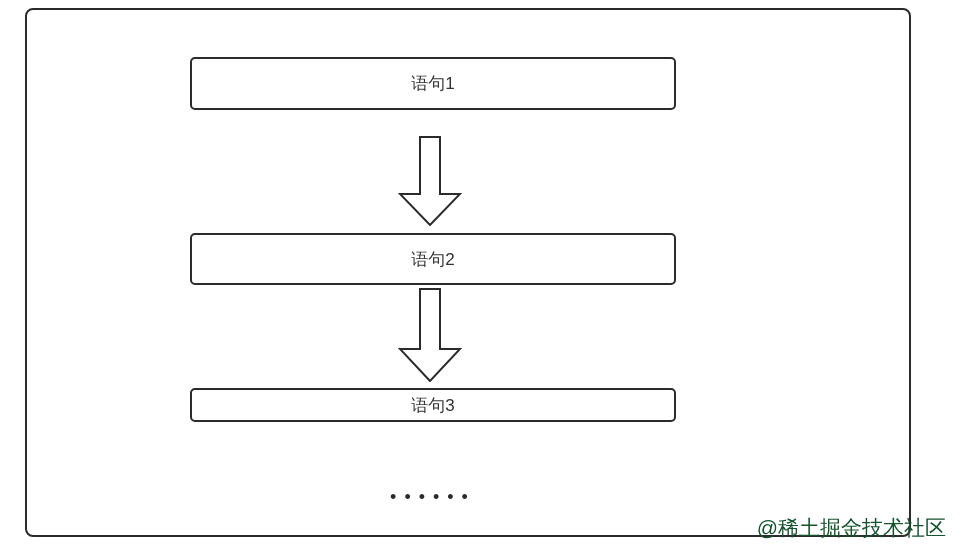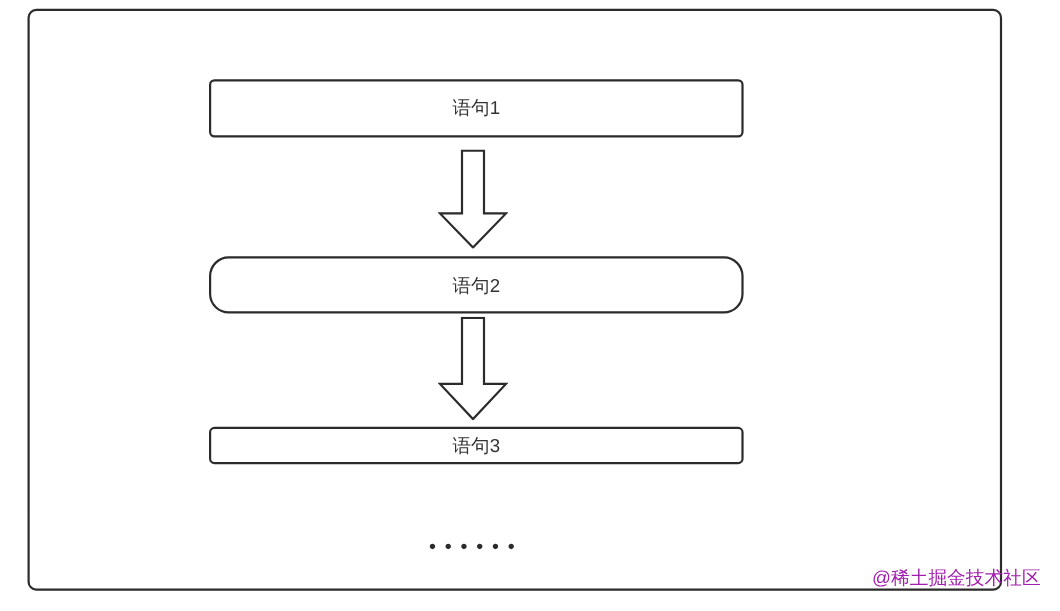--- a/index.html
+++ b/index.html
@@ -34,22 +34,22 @@
     border: 2px solid #2b2b2b;
     border-radius: 5px;
     background: #ffffff;
     box-sizing: border-box;
     display: flex;
     align-items: center;
     justify-content: center;
     font-size: 17px;
     color: #333333;
   }
-  .box-1 { top: 72px; }
-  .box-2 { top: 233px; height: 52px; border-radius: 18px; }
+  .box-1 { top: 57px; }
+  .box-2 { top: 233px; height: 52px; }
   .box-3 { top: 388px; height: 34px; }
   .arrow {
     position: absolute;
     left: 398px;
     width: 64px;
   }
   .arrow-1 { top: 136px; height: 90px; }
   .arrow-2 { top: 288px; height: 94px; }
   .arrow svg { display: block; width: 100%; height: 100%; }
   .dots {
@@ -61,22 +61,22 @@
     font-size: 18px;
     letter-spacing: 8px;
     color: #2b2b2b;
     line-height: 22px;
     user-select: none;
   }
   .watermark {
     position: absolute;
     right: 18px;
     top: 514px;
-    font-size: 17px;
-    color: #a21caf;
+    font-size: 21px;
+    color: #14532d;
     white-space: nowrap;
   }
 </style>
 </head>
 <body>
 
 <div class="canvas">
 
   <div class="outer-frame"></div>
 

